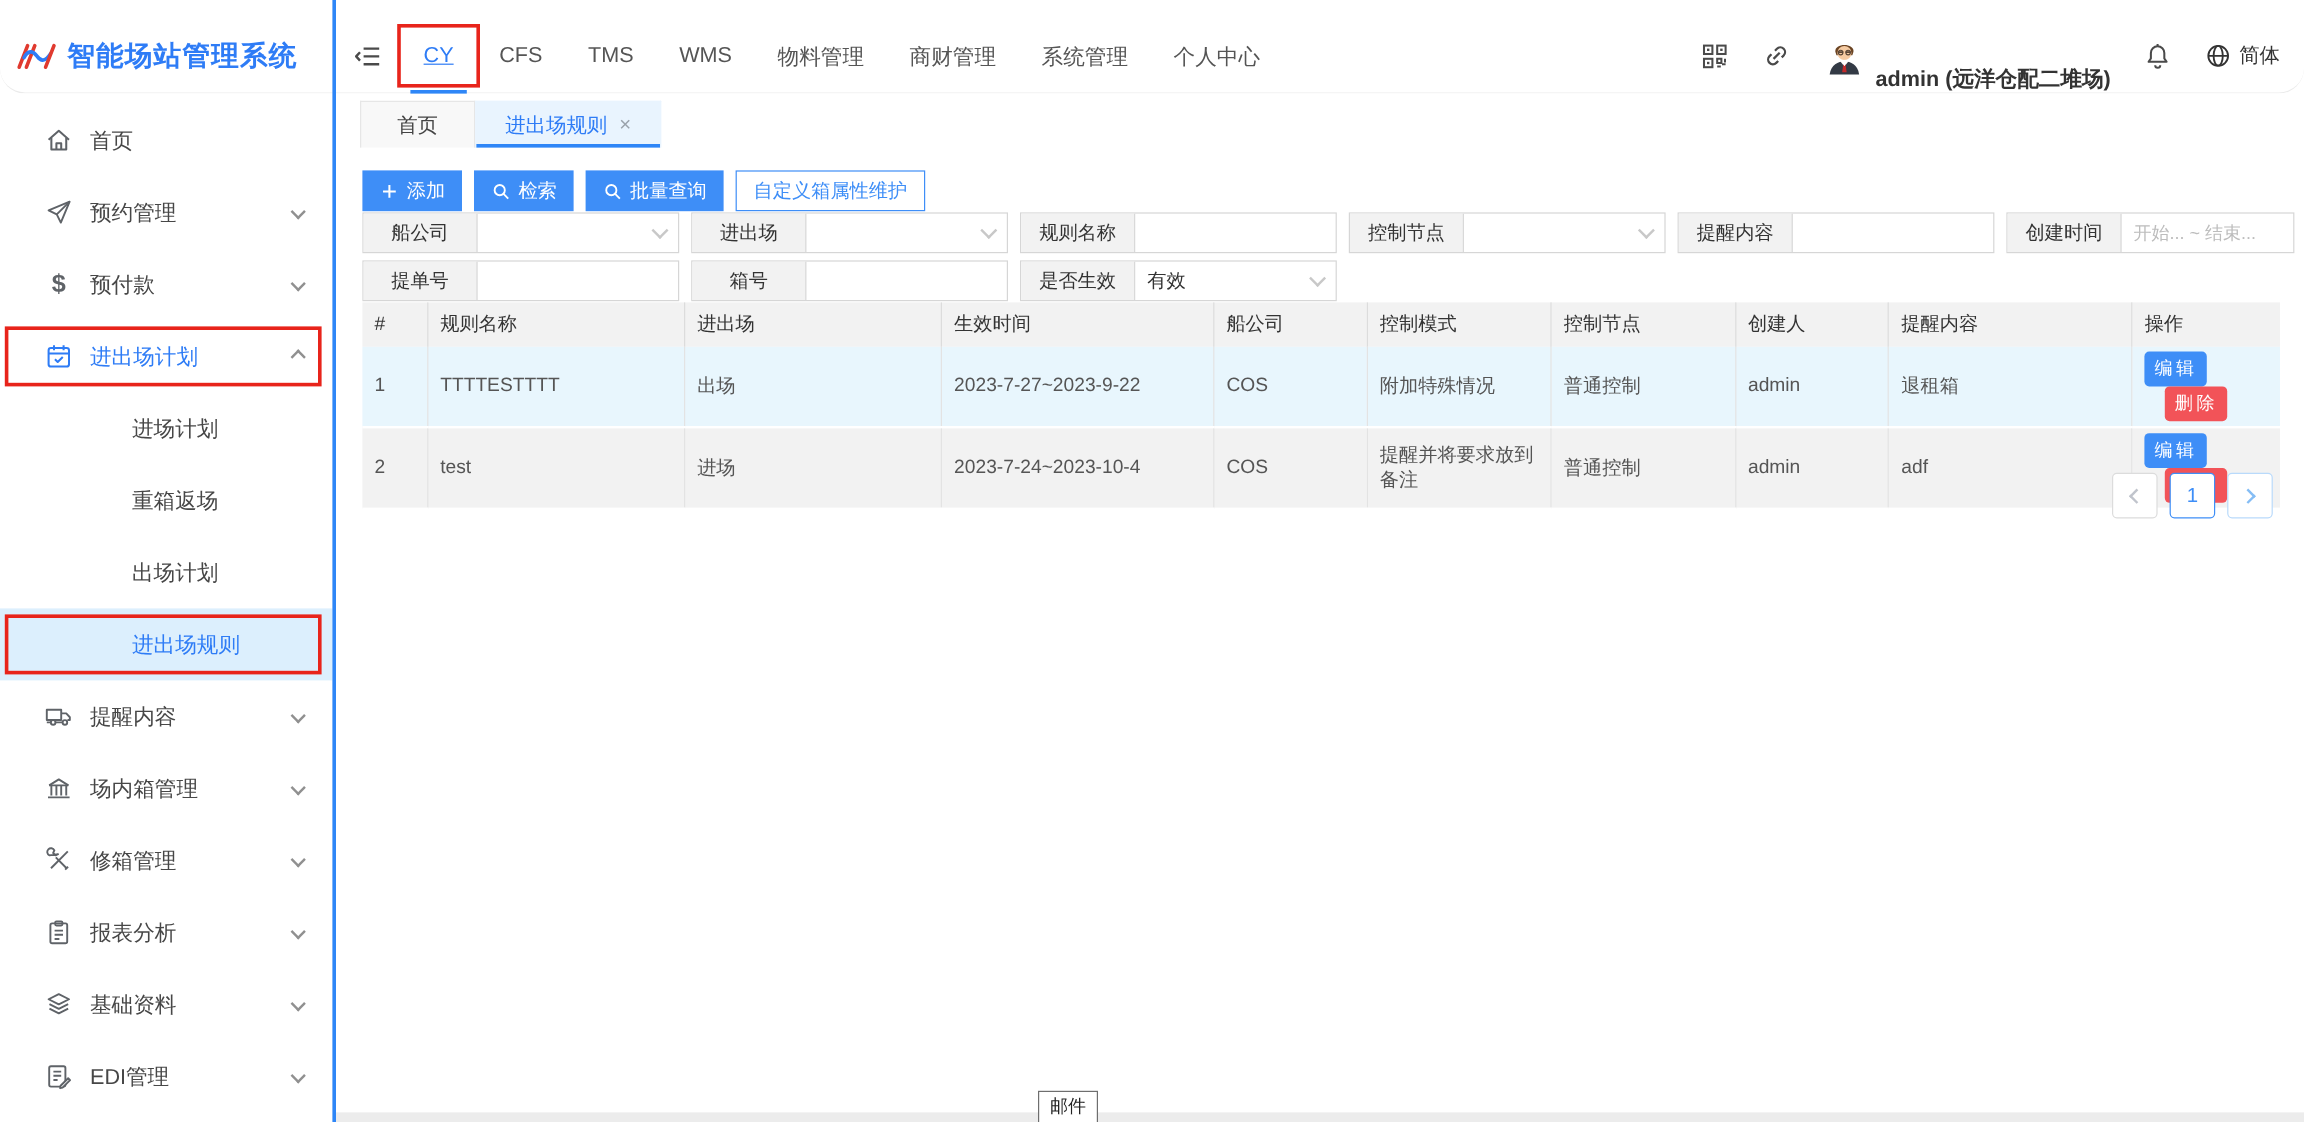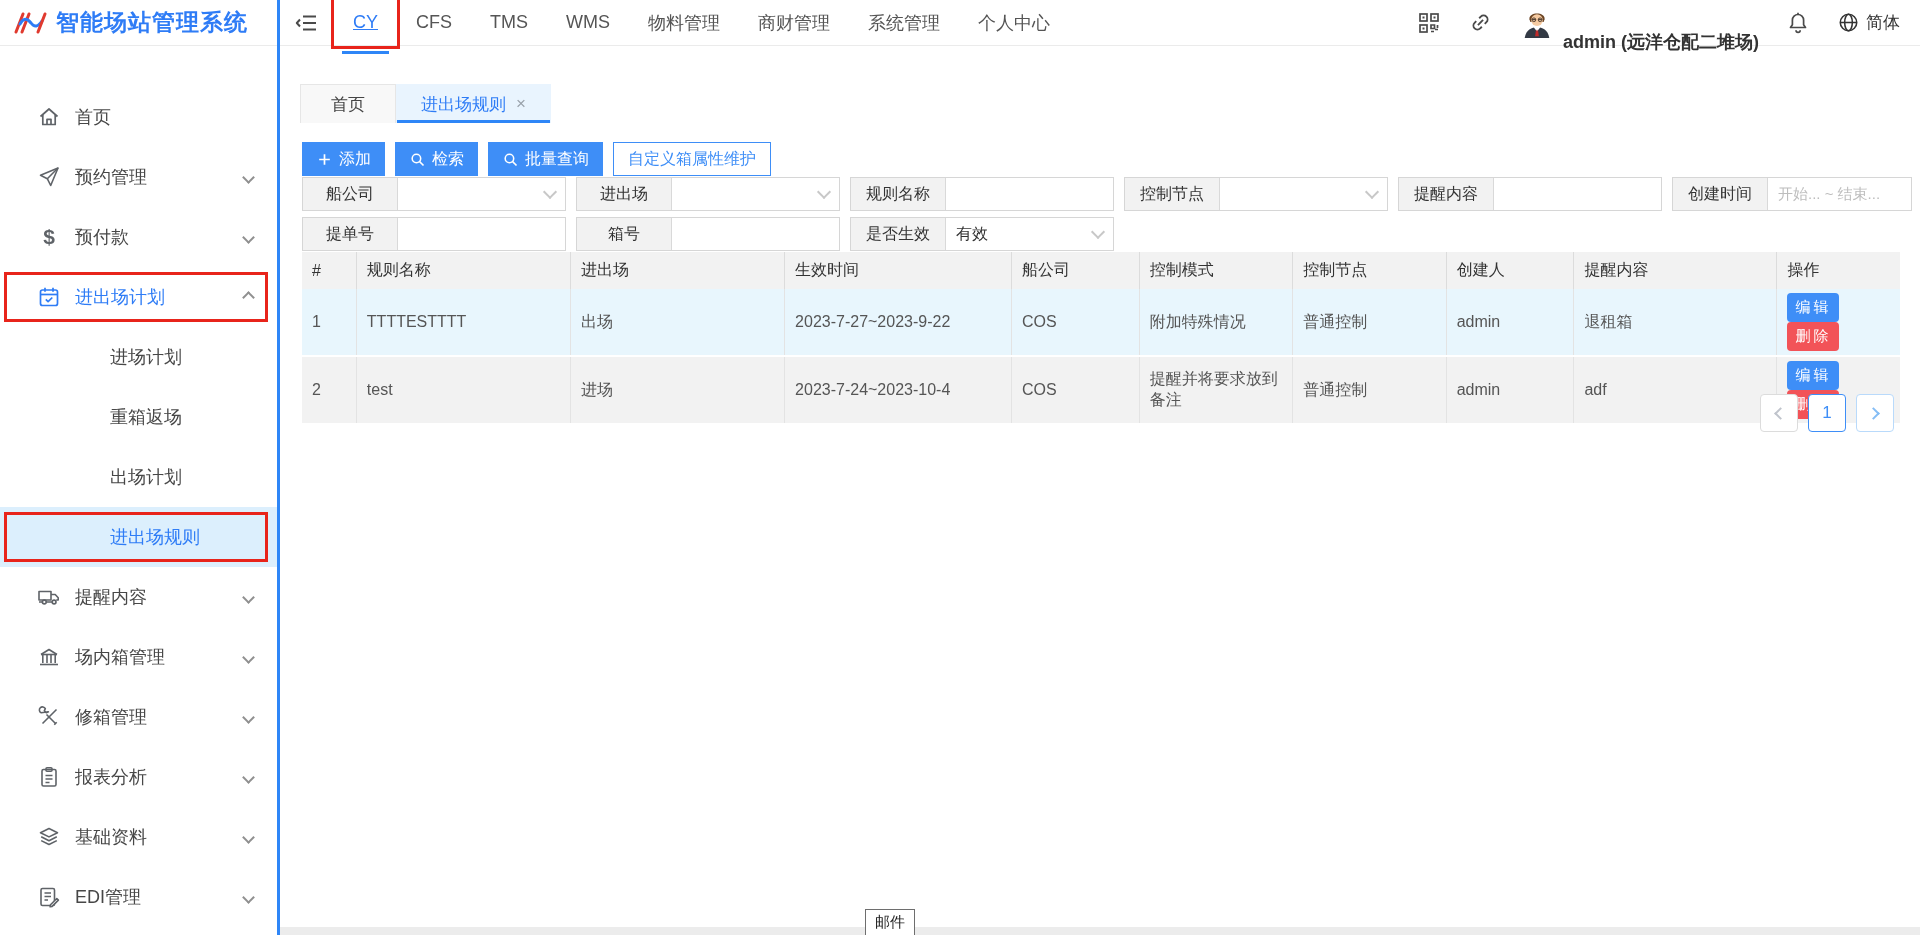--- a/index.html
+++ b/index.html
@@ -1,22 +1,22 @@
 <!DOCTYPE html>
 <html><head>
 <meta charset="utf-8">
 <style>
   * { margin:0; padding:0; box-sizing:border-box; }
   html,body { width:1920px; height:935px; overflow:hidden; background:#fff;
     font-family:"Liberation Sans","DejaVu Sans",sans-serif; color:#333; }
   .app { position:relative; width:1920px; height:935px; background:#fff; }
 
   
-  .topbar { position:absolute; left:0; top:0; width:1920px; height:46px; background:#fff;
-    border-bottom:1px solid #ebebeb; display:flex; align-items:center; z-index:4; }
+  .topbar { position:absolute; left:0; top:16px; width:1920px; height:62px; background:#fff;
+    border-bottom:1px solid #ebebeb; display:flex; align-items:center; z-index:4;border-radius:21px; }
   .logo { width:277px; flex:none; display:flex; align-items:center; gap:6px; padding-left:12px; }
   .logo-title { font-size:23px; font-weight:700; color:#2e7cf6; letter-spacing:1px; white-space:nowrap; }
   .vline { position:absolute; left:277px; top:0; width:3px; height:935px; background:#2e86f7; z-index:5; }
   .collapse-btn { margin-left:17px; margin-right:14px; color:#4a4a4a; display:flex; align-items:center; cursor:pointer; }
   .topnav { display:flex; align-items:stretch; height:62px; }
   .nav-item { position:relative; display:flex; align-items:center; padding:0 15px; margin:0 4px;
     font-size:18px; color:#555; cursor:pointer; white-space:nowrap; }
   .nav-item.active { color:#2e7cf6;text-decoration:underline; }
   .nav-underline { position:absolute; left:4px; right:4px; bottom:0; height:3px; background:#2e86f7; }
   .top-right { margin-left:auto; display:flex; align-items:center; gap:27px; padding-right:20px; }
@@ -80,21 +80,21 @@
   .rtable th:last-child { border-right:none; }
   .rtable td { font-size:16px; color:#555; padding:4px 10px; border-right:1px solid #e3e3e3;
     border-bottom:2px solid #fff; vertical-align:middle; word-break:break-all; }
   .rtable td:last-child { border-right:none; }
   .rtable tr.r1 { background:#e8f6fd; } .rtable tr.r1 td { height:38px; }
   .rtable tr.r2 { background:#f2f2f2; } .rtable tr.r2 td { height:52px; }
   .green { color:#21a038; }
   .act-btn { display:inline-block; padding:5px 8px; border-radius:4px; color:#fff; font-size:15px;
     letter-spacing:3px; cursor:pointer; white-space:nowrap; }
   .act-edit { background:#3e8ef7; margin-right:6px; }
-  .act-del { background:#f25358; }
+  .act-del { background:#f25358;margin-left:17px; }
 
   .pagination { position:absolute; right:26px; top:332px; display:flex; gap:10px; }
   .page-box { width:38px; height:38px; border-radius:4px; border:1px solid #dcdcdc; background:#fff;
     display:flex; align-items:center; justify-content:center; font-size:17px; cursor:pointer; }
   .page-box.cur { border-color:#3e8ef7; color:#3e8ef7; }
   .pchev { width:9px; height:9px; border-right:2px solid #c0c4cc; border-bottom:2px solid #c0c4cc; }
   .pchev.left { transform:rotate(135deg); margin-left:3px; }
   .pchev.right { transform:rotate(-45deg); margin-right:3px; }
   .page-next { border-color:#b9dafb; } .page-next .pchev { border-color:#85bdf5; }
 

